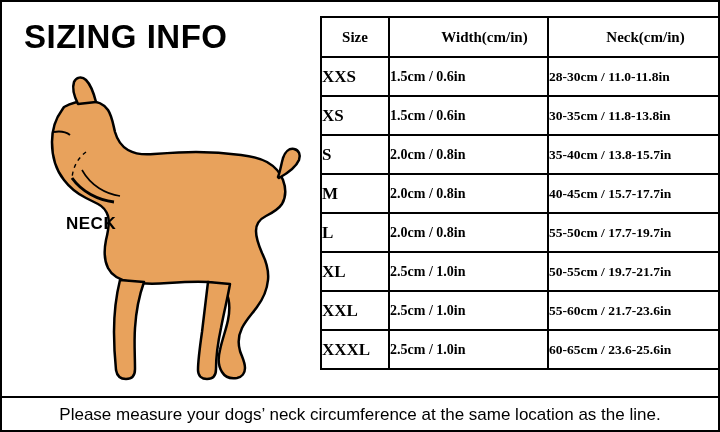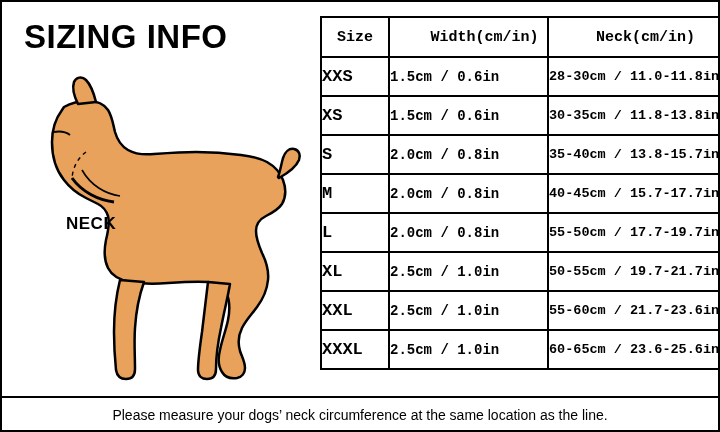--- a/index.html
+++ b/index.html
@@ -75,21 +75,21 @@
     width: 386px;
     table-layout: fixed;
   }
   table, th, td {
     border: 2px solid #000;
   }
   th, td {
     vertical-align: middle;
     padding: 0;
     height: 37px;
-    font-family: Liberation Mono, monospace;
+    font-family: Liberation Serif, serif;
     border-radius: 7px;
   }
   thead th {
     font-size: 15px;
     font-weight: bold;
     height: 38px;
   }
   td.size-cell {
     font-size: 17px;
     font-weight: bold;
@@ -121,21 +121,21 @@
   }
   #footnote {
     position: absolute;
     left: 0;
     top: 396px;
     width: 716px;
     height: 34px;
     display: flex;
     align-items: center;
     justify-content: center;
-    font-size: 14px;
+    font-size: 17px;
     font-family: "Liberation Sans", sans-serif;
   }
 </style>
 </head>
 <body>
 
 <div id="page">
 
   <div id="left-panel">
     <div id="title">SIZING INFO</div>

